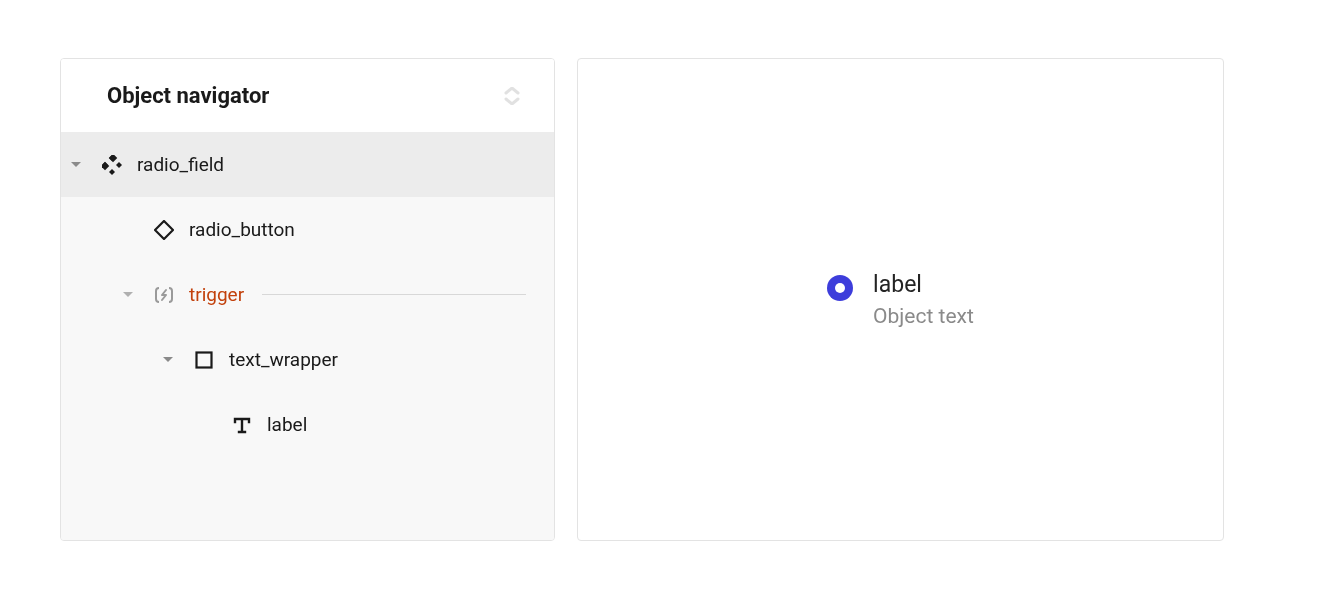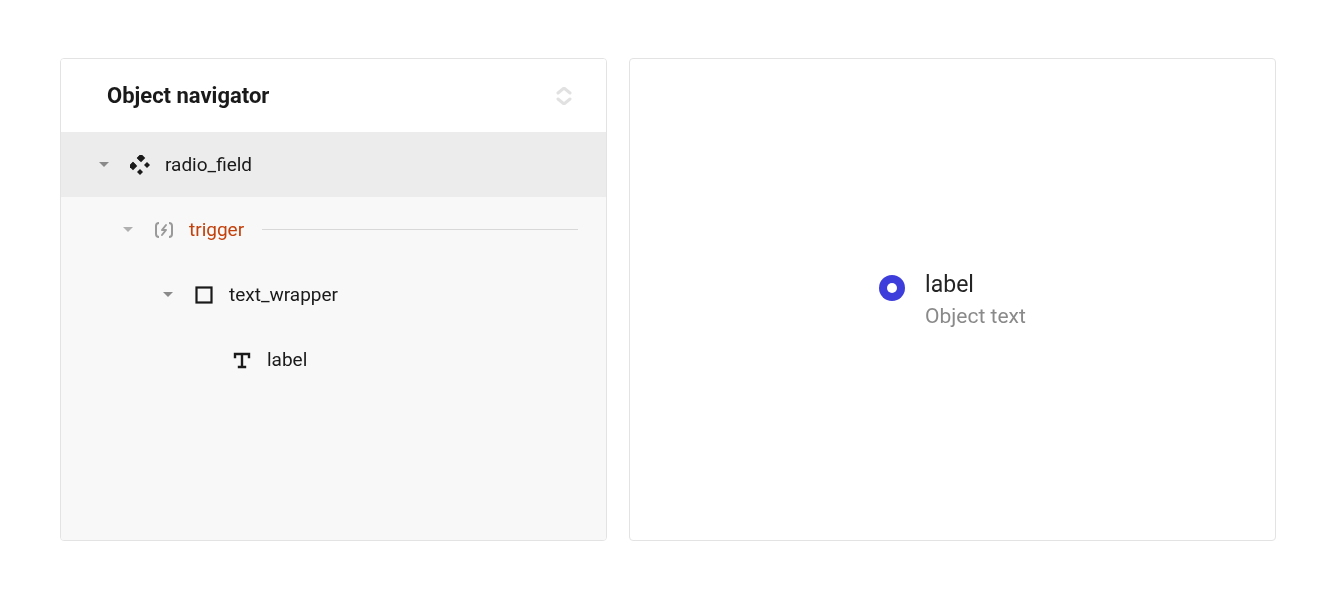--- a/index.html
+++ b/index.html
@@ -18,21 +18,21 @@
       display: flex;
       gap: 22px;
       padding: 58px 60px 0 60px;
     }
     .panel {
       border: 1px solid #e3e3e3;
       border-radius: 4px;
       background: #fff;
     }
     .navigator-panel {
-      width: 547px;
+      width: 495px;
       height: 483px;
       display: flex;
       flex-direction: column;
       overflow: hidden;
     }
     .preview-panel {
       width: 647px;
       height: 483px;
       display: flex;
       align-items: center;
@@ -93,21 +93,21 @@
       width: 22px;
       height: 22px;
       flex-shrink: 0;
       display: inline-flex;
       align-items: center;
       justify-content: center;
       margin-right: 14px;
     }
     .node-icon svg { display: block; }
 
-    .indent-0 { padding-left: 36px; }
+    .indent-0 { padding-left: 8px; }
     .indent-1 { padding-left: 60px; }
     .indent-2 { padding-left: 100px; }
     .indent-3 { padding-left: 138px; }
 
     .chevron-slot {
       width: 32px;
       display: inline-flex;
       align-items: center;
       flex-shrink: 0;
     }
@@ -199,20 +199,29 @@
             <rect x="13" y="5" width="6" height="6" transform="rotate(45 16 8)" fill="#1a1a1a" opacity="0"></rect>
             <polygon points="10,0 13,3 10,6 7,3" fill="#1a1a1a"></polygon>
             <polygon points="3,7 6,10 3,13 0,10" fill="#1a1a1a"></polygon>
             <polygon points="17,7 20,10 17,13 14,10" fill="#1a1a1a"></polygon>
             <polygon points="10,14 13,17 10,20 7,17" fill="#1a1a1a"></polygon>
           </svg>
         </span>
         <span class="tree-label">radio_field</span>
       </div>
 
+      <div class="tree-row indent-1">
+        <span class="chevron-slot"></span>
+        <span class="node-icon">
+          <svg width="20" height="20" viewBox="0 0 20 20">
+            <polygon points="10,1 19,10 10,19 1,10" fill="none" stroke="#1a1a1a" stroke-width="2.2"></polygon>
+          </svg>
+        </span>
+        <span class="tree-label">radio_button</span>
+      </div>
 
       <div class="tree-row indent-1">
         <span class="chevron-slot">
           <span class="chevron">
             <svg width="12" height="8" viewBox="0 0 12 8">
                 <path d="M1 1 L6 6 L11 1 Z" fill="#b0b0b0"></path>
               </svg>
           </span>
         </span>
         <span class="node-icon">

